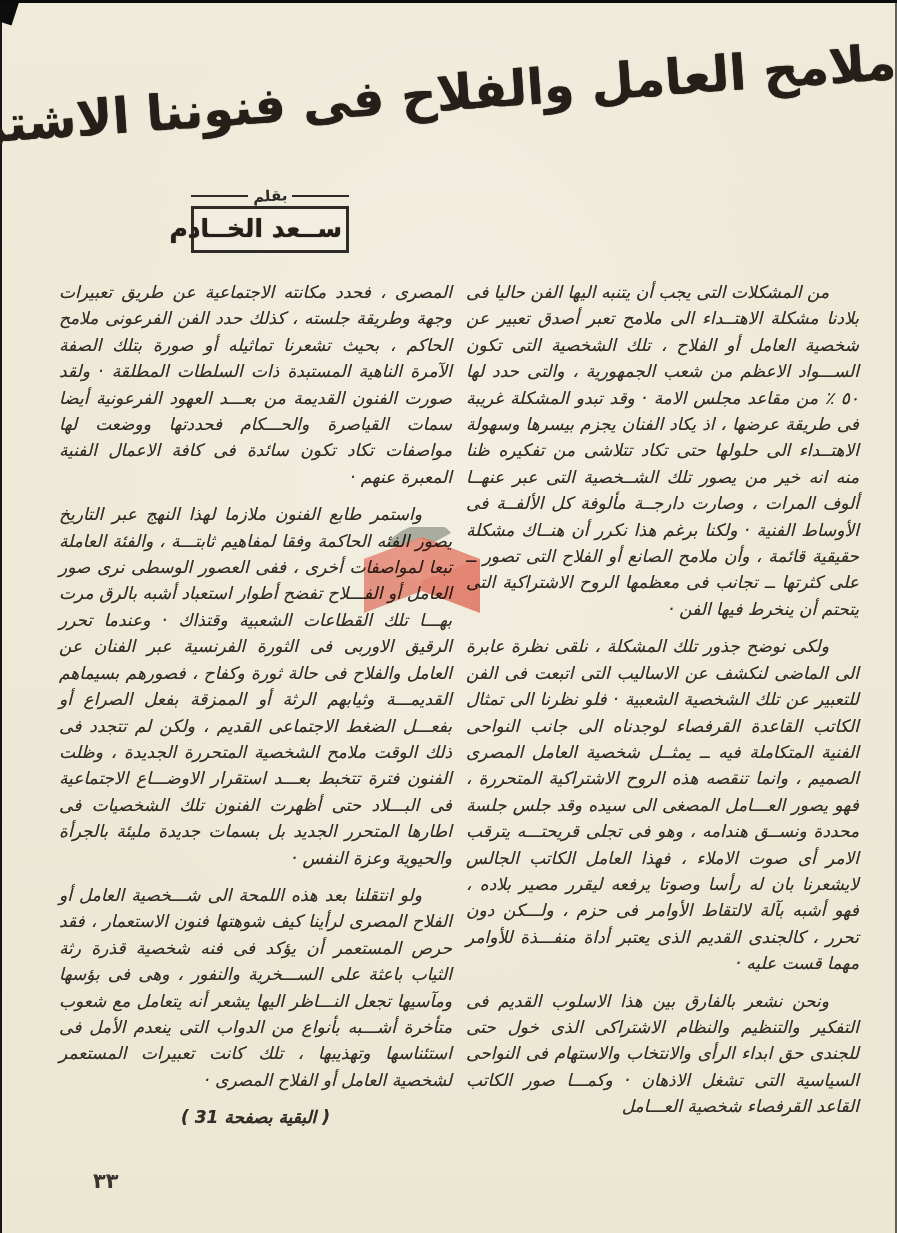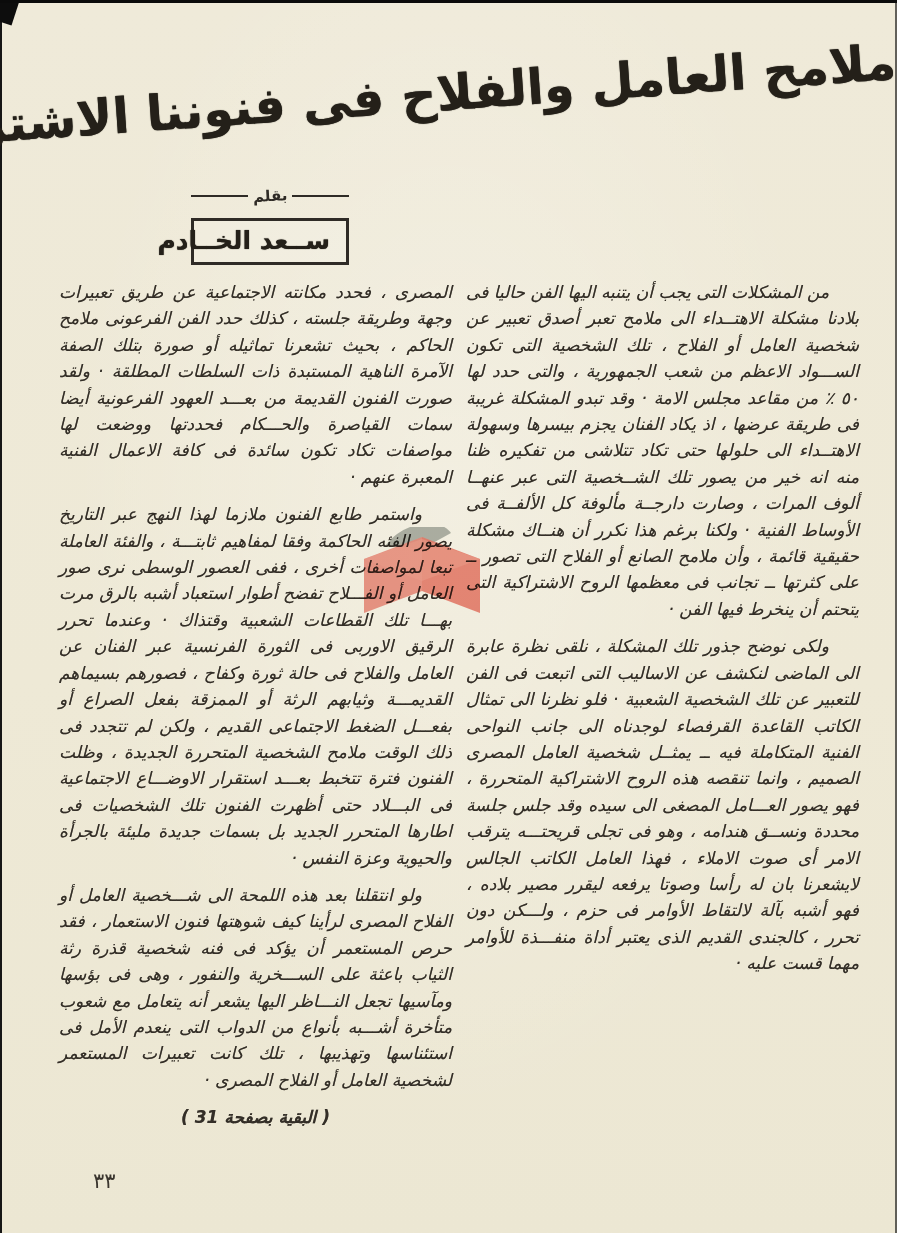--- a/index.html
+++ b/index.html
@@ -31,22 +31,22 @@
     letter-spacing:1px;
     text-shadow:0 0 1px #242019;
     white-space:nowrap;
   }
   
   .byline{position:absolute;top:184px;left:191px;width:158px;direction:rtl;}
   .byline-row{display:flex;align-items:center;gap:5px;}
   .byline-rule{flex:1;height:2px;background:#2f2b26;}
   .byline-label{font-size:15px;font-weight:bold;color:#2f2b26;transform:rotate(-3deg);}
   .author-box{
-    margin-top:13px;border:3px solid #2f2b26;background:rgba(255,255,255,.12);
-    padding:5px 16px 7px;text-align:center;
+    margin-top:1px;border:3px solid #2f2b26;background:rgba(255,255,255,.12);
+    padding:5px 4px 7px;text-align:center;
     font-size:25px;font-weight:bold;color:#242019;
     white-space:nowrap;
     text-shadow:0 0 1px #242019;
   }
   
   .columns{
     position:absolute;top:276px;left:59px;right:38px;
     display:flex;gap:14px;direction:rtl;
   }
   .column{flex:1;min-width:0;font-style:italic;}
@@ -73,21 +73,21 @@
     color:rgba(138,145,140,.55);letter-spacing:1px;
   }
   .wm-url{
     position:absolute;left:296px;top:663px;
     font-size:22px;letter-spacing:.5px;
     color:rgba(222,98,92,.78);
   }
   
   .page-number{
     position:absolute;left:93px;top:1166px;
-    font-size:21px;color:#3a352e;font-weight:normal;text-align:right;
+    font-size:21px;color:#3a352e;font-weight:bold;text-align:right;
   }
 </style>
 </head>
 <body>
 
 <div class="page">
 
   <div class="corner-blob"></div>
 
   <div class="title">ملامح العامل والفلاح فى فنوننا الاشتراكية</div>
@@ -100,20 +100,21 @@
     </div>
     <div class="author-box">
       <span>ســعد الخــادم</span>
     </div>
   </div>
 
   <div class="columns">
     <div class="column">
       <p class="indent">من المشكلات التى يجب أن يتنبه اليها الفن حاليا فى بلادنا مشكلة الاهتــداء الى ملامح تعبر أصدق تعبير عن شخصية العامل أو الفلاح ، تلك الشخصية التى تكون الســـواد الاعظم من شعب الجمهورية ، والتى حدد لها ٥٠ ٪ من مقاعد مجلس الامة · وقد تبدو المشكلة غريبة فى طريقة عرضها ، اذ يكاد الفنان يجزم بيسرها وسهولة الاهتــداء الى حلولها حتى تكاد تتلاشى من تفكيره ظنا منه انه خير من يصور تلك الشــخصية التى عبر عنهــا ألوف المرات ، وصارت دارجــة مألوفة كل الألفــة فى الأوساط الفنية · ولكنا برغم هذا نكرر أن هنــاك مشكلة حقيقية قائمة ، وأن ملامح الصانع أو الفلاح التى تصور ــ على كثرتها ــ تجانب فى معظمها الروح الاشتراكية التى يتحتم أن ينخرط فيها الفن ·</p>
       <p class="indent">ولكى نوضح جذور تلك المشكلة ، نلقى نظرة عابرة الى الماضى لنكشف عن الاساليب التى اتبعت فى الفن للتعبير عن تلك الشخصية الشعبية · فلو نظرنا الى تمثال الكاتب القاعدة القرفصاء لوجدناه الى جانب النواحى الفنية المتكاملة فيه ــ يمثــل شخصية العامل المصرى الصميم ، وانما تنقصه هذه الروح الاشتراكية المتحررة ، فهو يصور العـــامل المصغى الى سيده وقد جلس جلسة محددة ونســق هندامه ، وهو فى تجلى قريحتـــه يترقب الامر أى صوت الاملاء ، فهذا العامل الكاتب الجالس لايشعرنا بان له رأسا وصوتا يرفعه ليقرر مصير بلاده ، فهو أشبه بآلة لالتقاط الأوامر فى حزم ، ولـــكن دون تحرر ، كالجندى القديم الذى يعتبر أداة منفـــذة للأوامر مهما قست عليه ·</p>
+      <p class="indent">ونحن نشعر بالفارق بين هذا الاسلوب القديم فى التفكير والتنظيم والنظام الاشتراكى الذى خول حتى للجندى حق ابداء الرأى والانتخاب والاستهام فى النواحى السياسية التى تشغل الاذهان · وكمـــا صور الكاتب القاعد القرفصاء شخصية العـــامل</p>
     </div>
     <div class="column">
       <p>المصرى ، فحدد مكانته الاجتماعية عن طريق تعبيرات وجهة وطريقة جلسته ، كذلك حدد الفن الفرعونى ملامح الحاكم ، بحيث تشعرنا تماثيله أو صورة بتلك الصفة الآمرة الناهية المستبدة ذات السلطات المطلقة · ولقد صورت الفنون القديمة من بعـــد العهود الفرعونية أيضا سمات القياصرة والحـــكام فحددتها ووضعت لها مواصفات تكاد تكون سائدة فى كافة الاعمال الفنية المعبرة عنهم ·</p>
       <p class="indent">واستمر طابع الفنون ملازما لهذا النهج عبر التاريخ يصور الفئه الحاكمة وفقا لمفاهيم ثابتـــة ، والفئة العاملة تبعا لمواصفات أخرى ، ففى العصور الوسطى نرى صور العامل أو الفـــلاح تفضح أطوار استعباد أشبه بالرق مرت بهـــا تلك القطاعات الشعبية وقتذاك · وعندما تحرر الرقيق الاوربى فى الثورة الفرنسية عبر الفنان عن العامل والفلاح فى حالة ثورة وكفاح ، فصورهم بسيماهم القديمـــة وثيابهم الرثة أو الممزقة بفعل الصراع أو بفعـــل الضغط الاجتماعى القديم ، ولكن لم تتجدد فى ذلك الوقت ملامح الشخصية المتحررة الجديدة ، وظلت الفنون فترة تتخبط بعـــد استقرار الاوضـــاع الاجتماعية فى البـــلاد حتى أظهرت الفنون تلك الشخصيات فى اطارها المتحرر الجديد بل بسمات جديدة مليئة بالجرأة والحيوية وعزة النفس ·</p>
       <p class="indent">ولو انتقلنا بعد هذه اللمحة الى شـــخصية العامل أو الفلاح المصرى لرأينا كيف شوهتها فنون الاستعمار ، فقد حرص المستعمر أن يؤكد فى فنه شخصية قذرة رثة الثياب باعثة على الســـخرية والنفور ، وهى فى بؤسها ومآسيها تجعل النـــاظر اليها يشعر أنه يتعامل مع شعوب متأخرة أشـــبه بأنواع من الدواب التى ينعدم الأمل فى استئناسها وتهذيبها ، تلك كانت تعبيرات المستعمر لشخصية العامل أو الفلاح المصرى ·</p>
       <p class="continuation">( البقية بصفحة 31 )</p>
     </div>
   </div>
 
   <div class="watermark">

